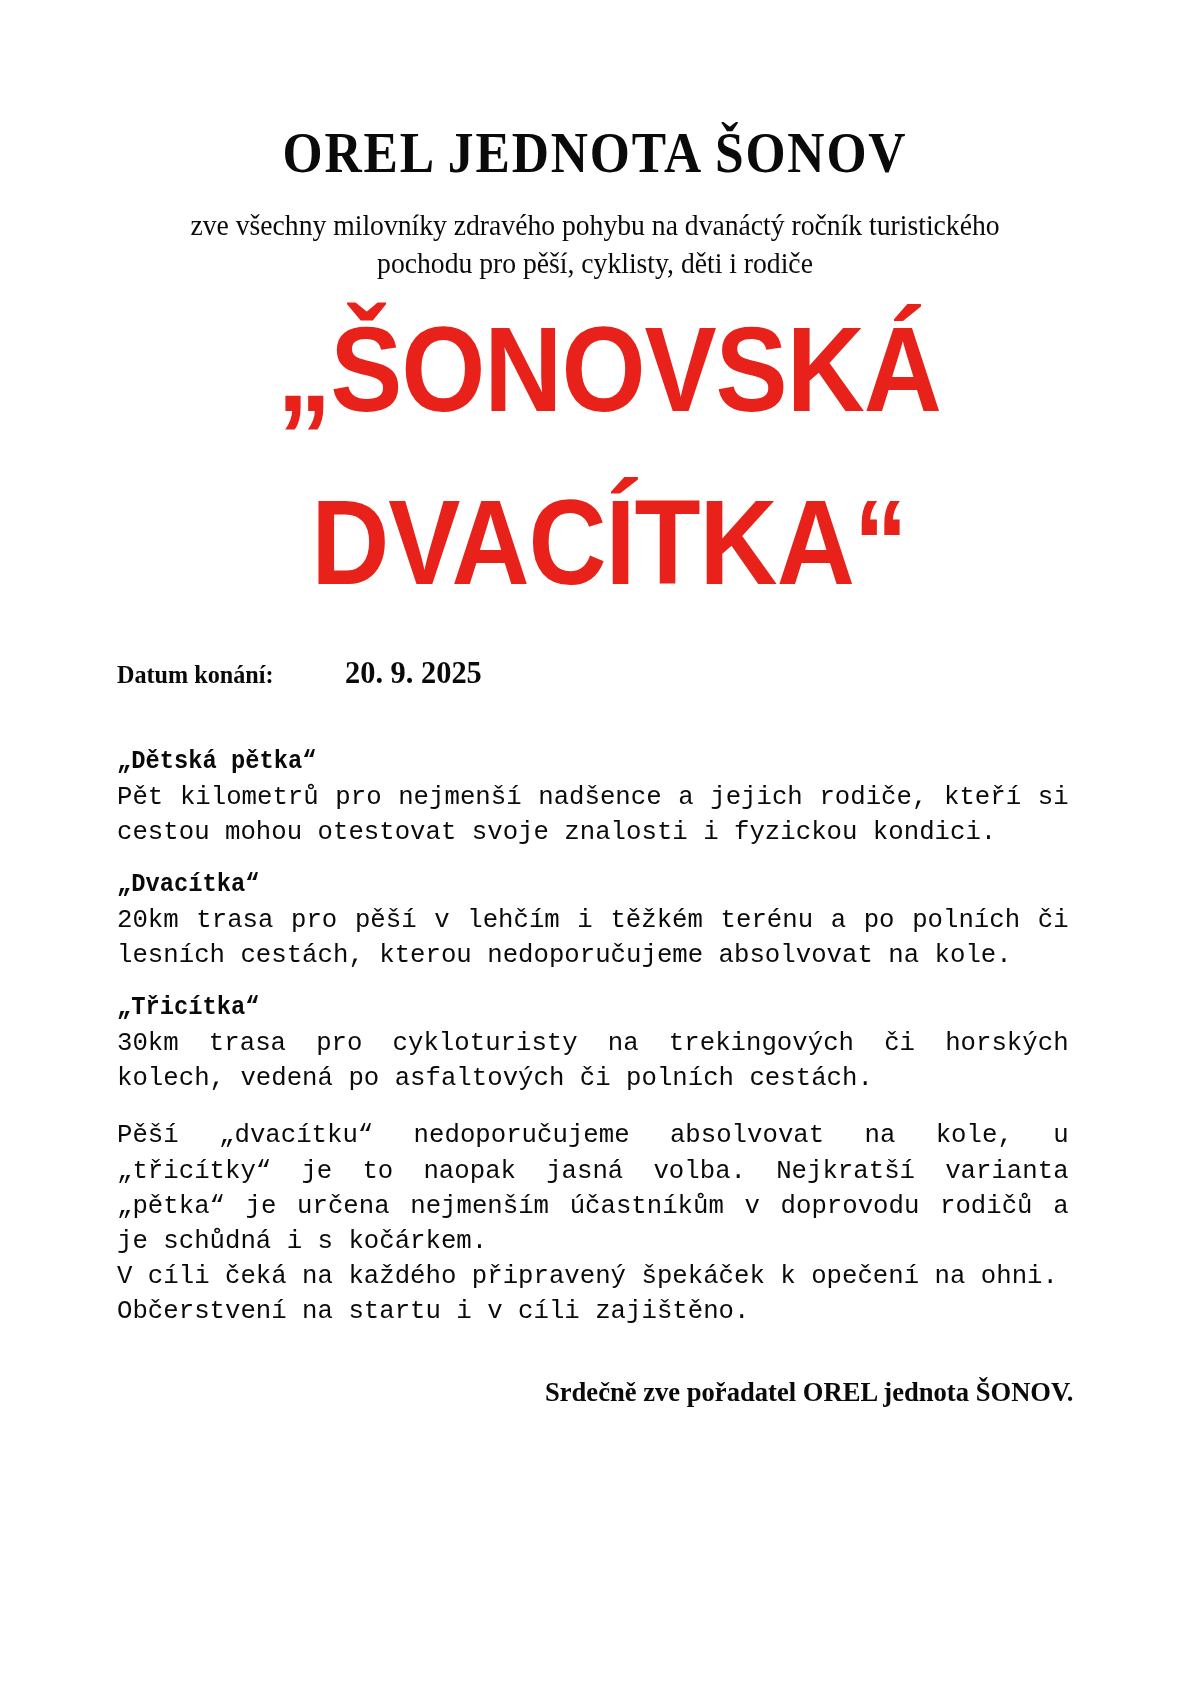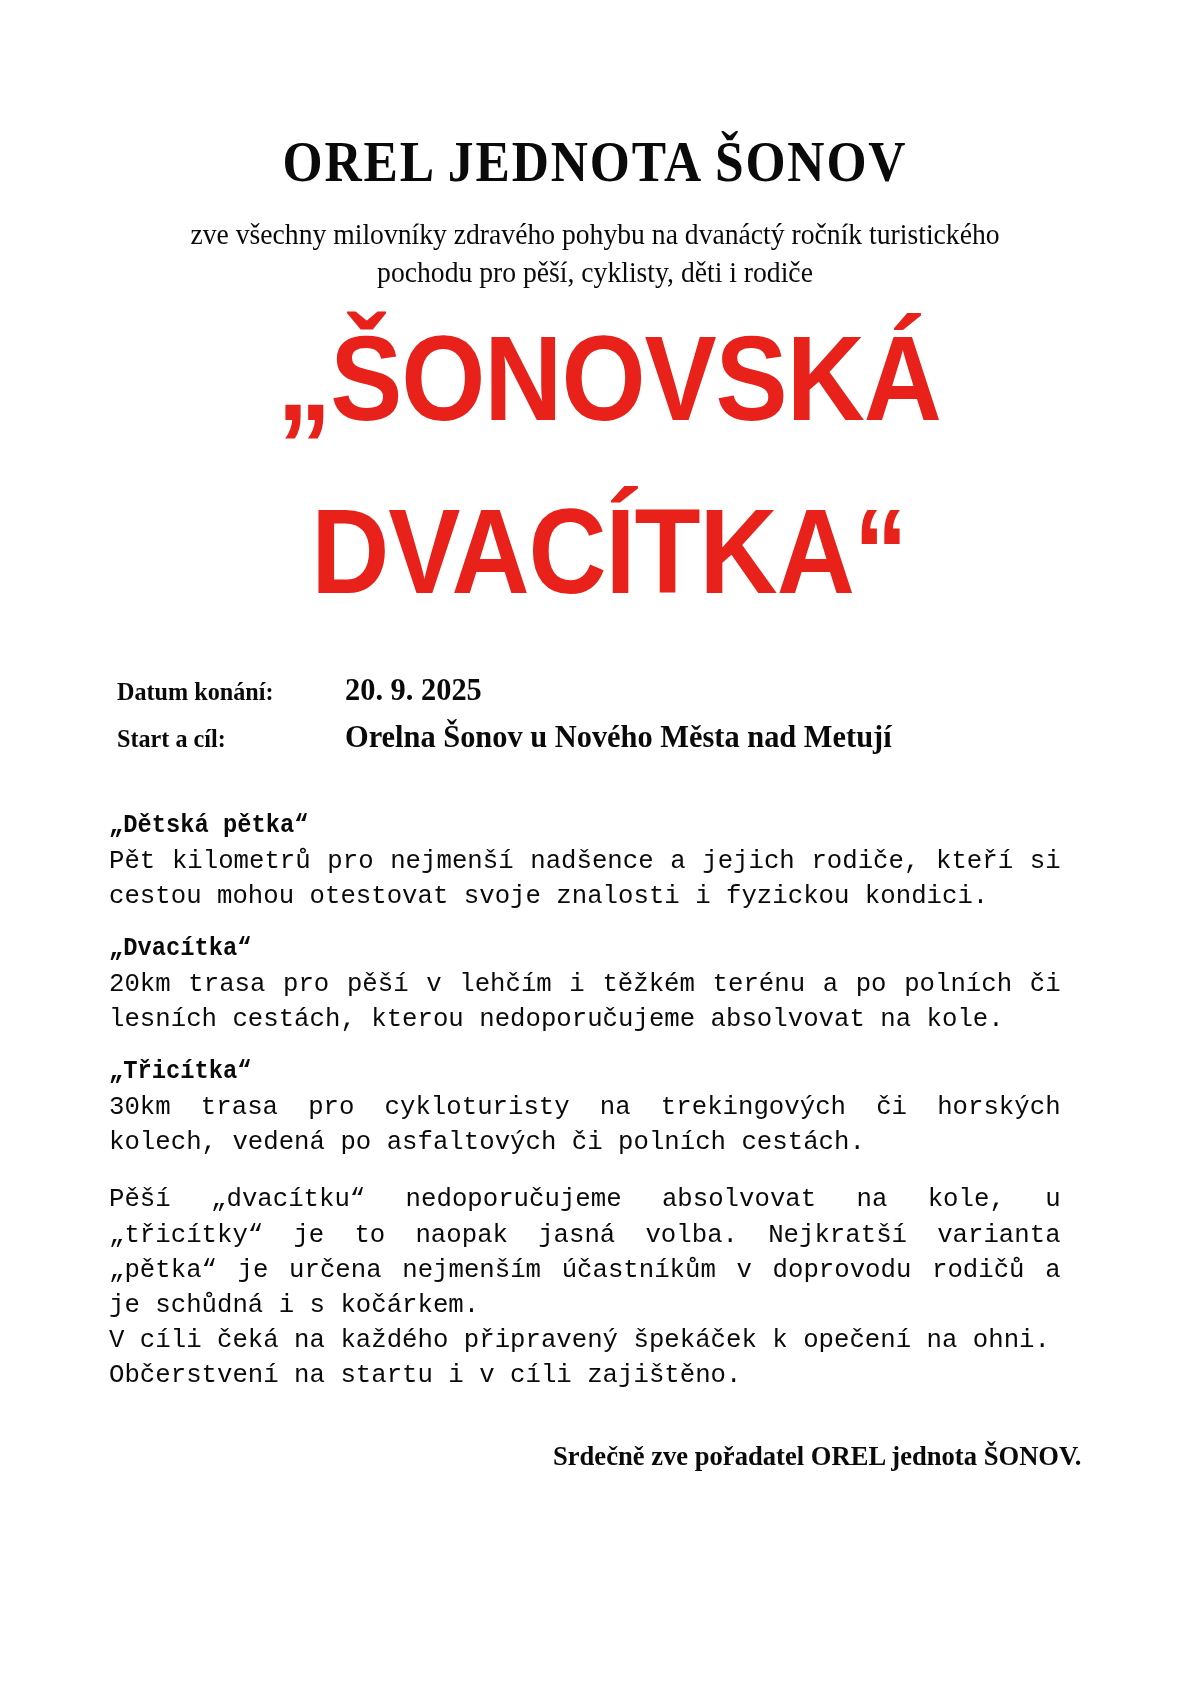--- a/index.html
+++ b/index.html
@@ -10,24 +10,24 @@
   body {
     width: 1190px;
     height: 1683px;
     font-family: "Liberation Serif", "DejaVu Serif", serif;
     color: #000000;
     overflow: hidden;
     position: relative;
   }
   .page {
     position: absolute;
-    left: 0; top: 17px;
+    left: 0; top: 0;
     width: 1190px;
     height: 1537px;
-    padding: 4px;
+    padding: 12px;
     box-sizing: border-box;
   }
 
   
   .org-title {
     text-align: center;
     font-weight: bold;
     font-size: 56px;
     line-height: 1.05;
     letter-spacing: 2px;
@@ -64,21 +64,21 @@
     font-size: 104px;
     letter-spacing: -1px;
     transform: scaleX(1.04) scaleY(1.16);
     transform-origin: center center;
   }
   .big-title .tline.l1 { padding-bottom: 42px; }
   .big-title .tline.l2 { padding-top: 24px; }
 
   
   .info {
-    margin: 8px;
+    margin: 0;
     padding: 62px 0 0 105px;
   }
   .info-row {
     display: flex;
     align-items: baseline;
     margin-bottom: 10px;
     white-space: nowrap;
   }
   .info-label {
     font-weight: bold;
@@ -149,24 +149,20 @@
   <div class="big-title" id="big-title" style="color: rgb(232, 33, 26); margin-left: 28px;">
     <span class="tline l1">„ŠONOVSKÁ</span>
     <span class="tline l2">DVACÍTKA“</span>
   </div>
 
   <div class="info">
     <div class="info-row">
       <span class="info-label">Datum konání:</span>
       <span class="info-value">20. 9. 2025</span>
     </div>
-    <div class="info-row">
-      <span class="info-label">Start a cíl:</span>
-      <span class="info-value">Orelna Šonov u Nového Města nad Metují</span>
-    </div>
   </div>
 
   <div class="body-block">
 
     <p class="sec-head">„Dětská pětka“</p>
     <p class="para tight">Pět kilometrů pro nejmenší nadšence a jejich rodiče, kteří si cestou mohou otestovat svoje znalosti i fyzickou kondici.</p>
 
     <p class="sec-head">„Dvacítka“</p>
     <p class="para tight">20km trasa pro pěší v lehčím i těžkém terénu a po polních či lesních cestách, kterou nedoporučujeme absolvovat na kole.</p>
 

